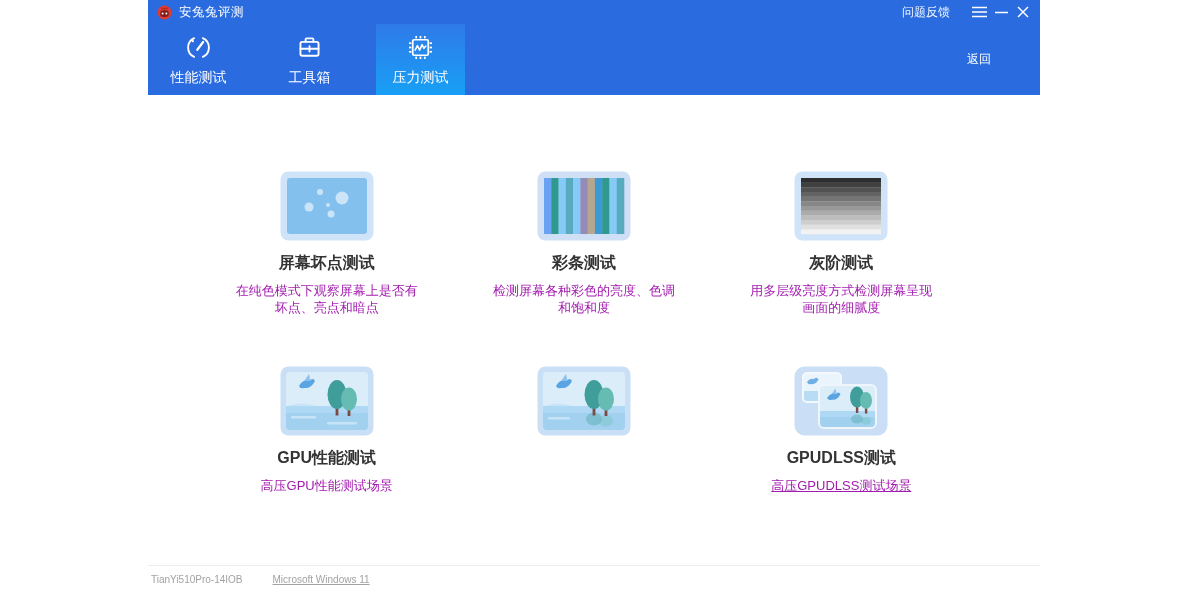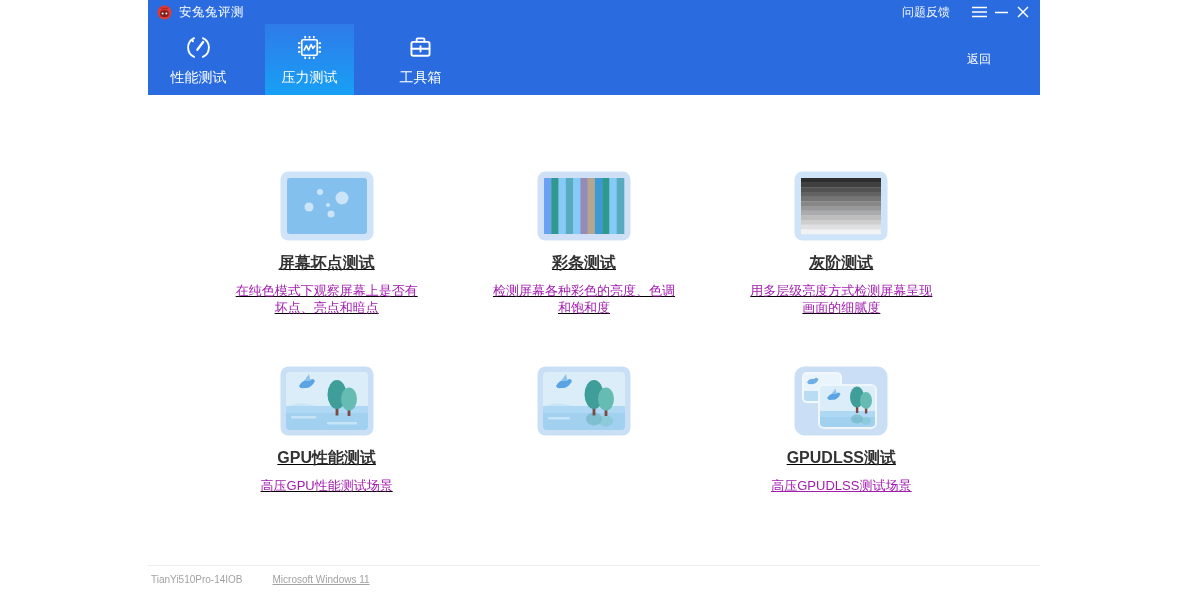--- a/index.html
+++ b/index.html
@@ -41,21 +41,21 @@
   .back-btn {
     margin-left: auto; margin-right: 49px; align-self: center;
     color: #fff; font-size: 12px; cursor: pointer;
   }
 
   
   .grid {
     position: absolute; top: 171px; left: 50px; right: 70px;
     display: grid; grid-template-columns: 1fr 1fr 1fr; row-gap: 50px;
   }
-  .card { text-align: center; cursor: pointer; text-decoration: underline; }
+  .card { text-align: center; cursor: pointer; }
   .card-icon { width: 94px; height: 70px; margin: 0 auto; display: block; }
   .card-title { margin-top: 12px; font-size: 16px; font-weight: bold; color: #333333; }
   .card-desc {
     margin: 8px auto 0; font-size: 13px; color: #a21caf; line-height: 17px;
     width: 212px; white-space: pre-line;
   }
   .card-desc.link { text-decoration: underline; width: auto; }
 
   
   .footer {
@@ -109,49 +109,49 @@
   <div class="tabbar">
     <div class="tab">
       <svg viewBox="0 0 36 36" fill="none" stroke="#ffffff" stroke-width="2.2" stroke-linecap="round">
         <path d="M12.9 7.1 A12 12 0 0 0 12.9 28.9"></path>
         <path d="M23.1 7.1 A12 12 0 0 1 23.1 28.9"></path>
         <line x1="11.6" y1="10.7" x2="10.1" y2="9.2"></line>
         <line x1="16.6" y1="20.6" x2="23.4" y2="11.6" stroke-width="2.6"></line>
       </svg>
       <span class="tab-label">性能测试</span>
     </div>
+    <div class="tab">
+      <svg viewBox="0 0 36 36" fill="none" stroke="#ffffff" stroke-width="2.2" stroke-linecap="round">
+        <path d="M13.5 11.2 V8.6 a1.2 1.2 0 0 1 1.2 -1.2 h6.6 a1.2 1.2 0 0 1 1.2 1.2 V11.2"></path>
+        <rect x="7.5" y="11.5" width="21" height="16" rx="2"></rect>
+        <line x1="7.5" y1="19.5" x2="28.5" y2="19.5"></line>
+        <line x1="18" y1="16.4" x2="18" y2="22.6"></line>
+      </svg>
+      <span class="tab-label">工具箱</span>
+    </div>
     <div class="tab active">
       <svg viewBox="0 0 36 36" fill="none" stroke="#ffffff" stroke-width="2">
         <rect x="9" y="9" width="18" height="18" rx="1.5"></rect>
         <g stroke-width="2">
           <line x1="13" y1="4.6" x2="13" y2="7.4"></line>
             <line x1="18" y1="4.6" x2="18" y2="7.4"></line>
             <line x1="23" y1="4.6" x2="23" y2="7.4"></line>
           <line x1="13" y1="28.6" x2="13" y2="31.4"></line>
             <line x1="18" y1="28.6" x2="18" y2="31.4"></line>
             <line x1="23" y1="28.6" x2="23" y2="31.4"></line>
           <line x1="4.6" y1="13" x2="7.4" y2="13"></line>
             <line x1="4.6" y1="18" x2="7.4" y2="18"></line>
             <line x1="4.6" y1="23" x2="7.4" y2="23"></line>
           <line x1="28.6" y1="13" x2="31.4" y2="13"></line>
             <line x1="28.6" y1="18" x2="31.4" y2="18"></line>
             <line x1="28.6" y1="23" x2="31.4" y2="23"></line>
         </g>
         <polyline points="11.8,21 14.4,15.8 17,21 19.8,14.6 22,19 24.2,16.4" stroke-width="1.8" stroke-linecap="round" stroke-linejoin="round"></polyline>
       </svg>
       <span class="tab-label">压力测试</span>
-    </div>
-    <div class="tab">
-      <svg viewBox="0 0 36 36" fill="none" stroke="#ffffff" stroke-width="2.2" stroke-linecap="round">
-        <path d="M13.5 11.2 V8.6 a1.2 1.2 0 0 1 1.2 -1.2 h6.6 a1.2 1.2 0 0 1 1.2 1.2 V11.2"></path>
-        <rect x="7.5" y="11.5" width="21" height="16" rx="2"></rect>
-        <line x1="7.5" y1="19.5" x2="28.5" y2="19.5"></line>
-        <line x1="18" y1="16.4" x2="18" y2="22.6"></line>
-      </svg>
-      <span class="tab-label">工具箱</span>
     </div>
     <span class="back-btn">返回</span>
   </div>
 
   <div class="grid">
 
     <div class="card">
       <svg class="card-icon" viewBox="0 0 94 70">
         <rect x="0.5" y="0.5" width="93" height="69" rx="8" fill="#cfe4f8"></rect>
         <rect x="7" y="7" width="80" height="56" rx="3" fill="#84c0ed"></rect>

